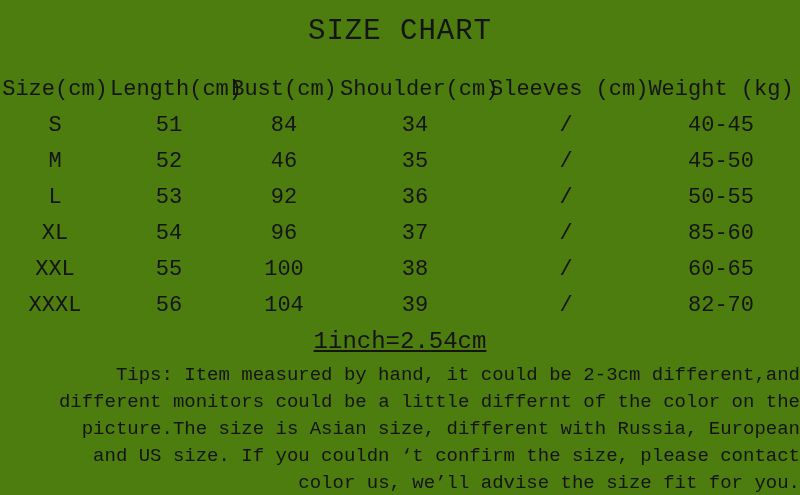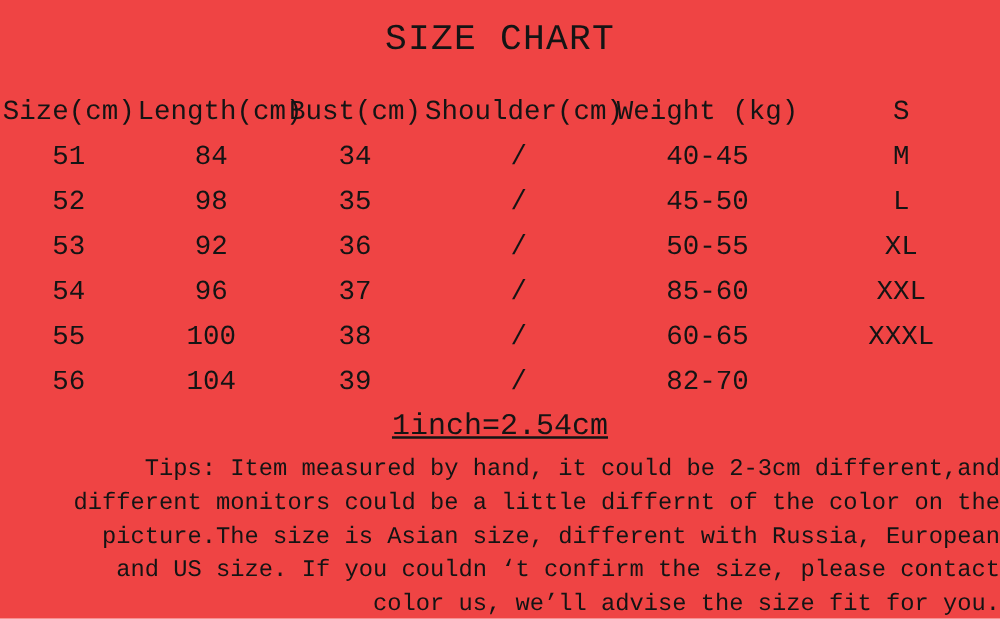--- a/index.html
+++ b/index.html
@@ -4,21 +4,21 @@
 <style>
   html, body {
     margin: 0;
     padding: 0;
     background: #ffffff;
   }
   .page {
     position: relative;
     width: 800px;
     height: 495px;
-    background: #ef4444;
+    background: #4d7c0f;
     color: #141414;
     font-family: "Liberation Mono", "DejaVu Sans Mono", monospace;
     box-sizing: border-box;
     padding-top: 12px;
     overflow: hidden;
   }
   .title {
     height: 40px;
     line-height: 40px;
     text-align: center;
@@ -66,32 +66,33 @@
 <div class="page">
 
   <div class="title">SIZE CHART</div>
 
   <div class="size-table">
 
     <div class="cell">Size(cm)</div>
     <div class="cell">Length(cm)</div>
     <div class="cell">Bust(cm)</div>
     <div class="cell">Shoulder(cm)</div>
+    <div class="cell">Sleeves (cm)</div>
     <div class="cell">Weight (kg)</div>
 
     <div class="cell">S</div>
     <div class="cell">51</div>
     <div class="cell">84</div>
     <div class="cell">34</div>
     <div class="cell">/</div>
     <div class="cell">40-45</div>
 
     <div class="cell">M</div>
     <div class="cell">52</div>
-    <div class="cell">98</div>
+    <div class="cell">46</div>
     <div class="cell">35</div>
     <div class="cell">/</div>
     <div class="cell">45-50</div>
 
     <div class="cell">L</div>
     <div class="cell">53</div>
     <div class="cell">92</div>
     <div class="cell">36</div>
     <div class="cell">/</div>
     <div class="cell">50-55</div>

